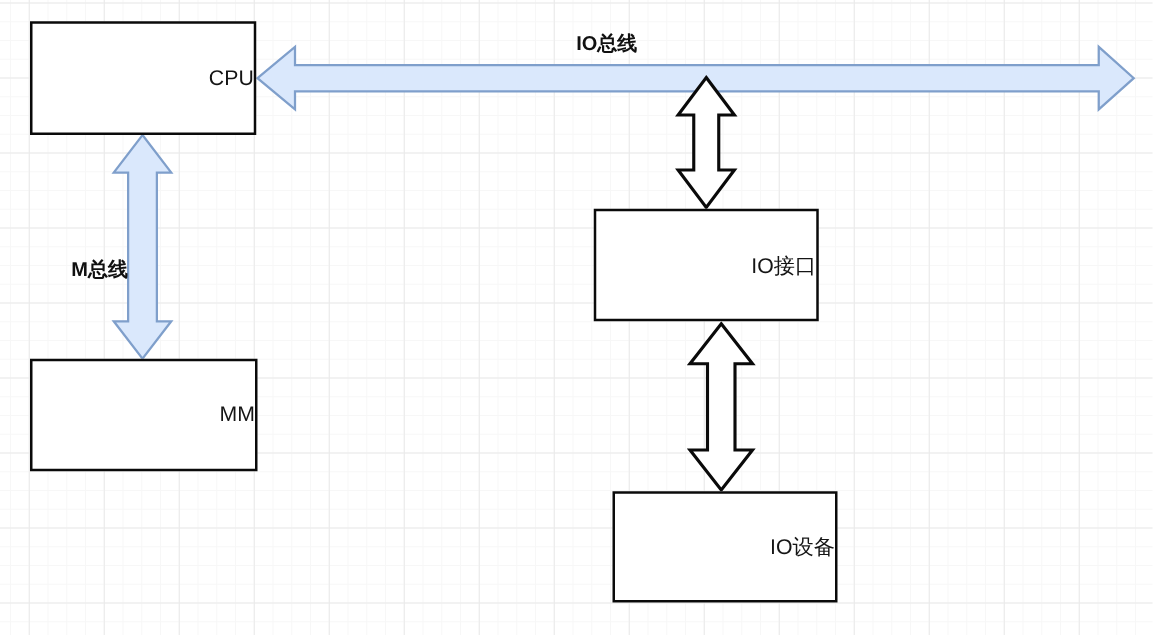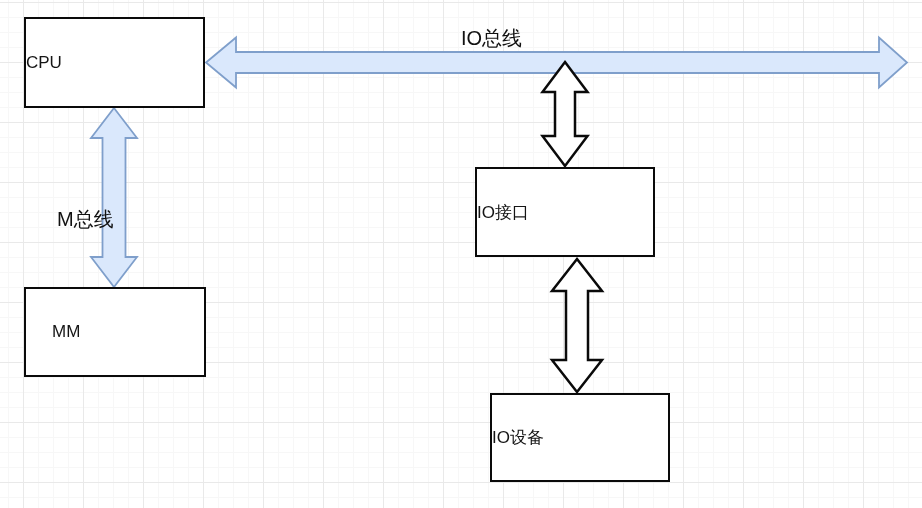--- a/index.html
+++ b/index.html
@@ -18,31 +18,32 @@
       linear-gradient(to right, var(--grid_minor,#f7f7f7) 1px, transparent 1px),
       linear-gradient(to bottom, var(--grid_minor,#f7f7f7) 1px, transparent 1px);
     background-size:60px 60px,60px 60px,15px 15px,15px 15px;
     background-position:23px 2px,23px 2px,8px 2px,8px 2px;
   }
   .node{
     position:absolute;
     box-sizing:border-box;
     background:var(--node_fill,#fff);
     border:2px solid var(--node_border,#000);
-    display:flex;align-items:center;justify-content:flex-start;
+    display:flex;align-items:center;justify-content:flex-end;
     font-size:17px;color:#151515;
   }
   #node-cpu{left:24px;top:17px;width:181px;height:91px;}
   #node-mm{left:24px;top:287px;width:182px;height:90px;padding-left:26px;}
   #node-io-interface{left:475px;top:167px;width:180px;height:90px;}
   #node-io-device{left:490px;top:393px;width:180px;height:89px;}
   .bus-label{
     position:absolute;
-    font-size:20px;color:#111;
+    font-size:16px;color:#111;
     white-space:nowrap;
+    font-weight:bold;
   }
   #io-bus-label{left:461px;top:25px;}
   #m-bus-label{left:57px;top:206px;}
   #arrow-layer{position:absolute;left:0;top:0;width:922px;height:508px;}
   #arrow-layer polygon{stroke-linejoin:miter;}
 </style>
 </head>
 <body>
 
 <div id="canvas">

